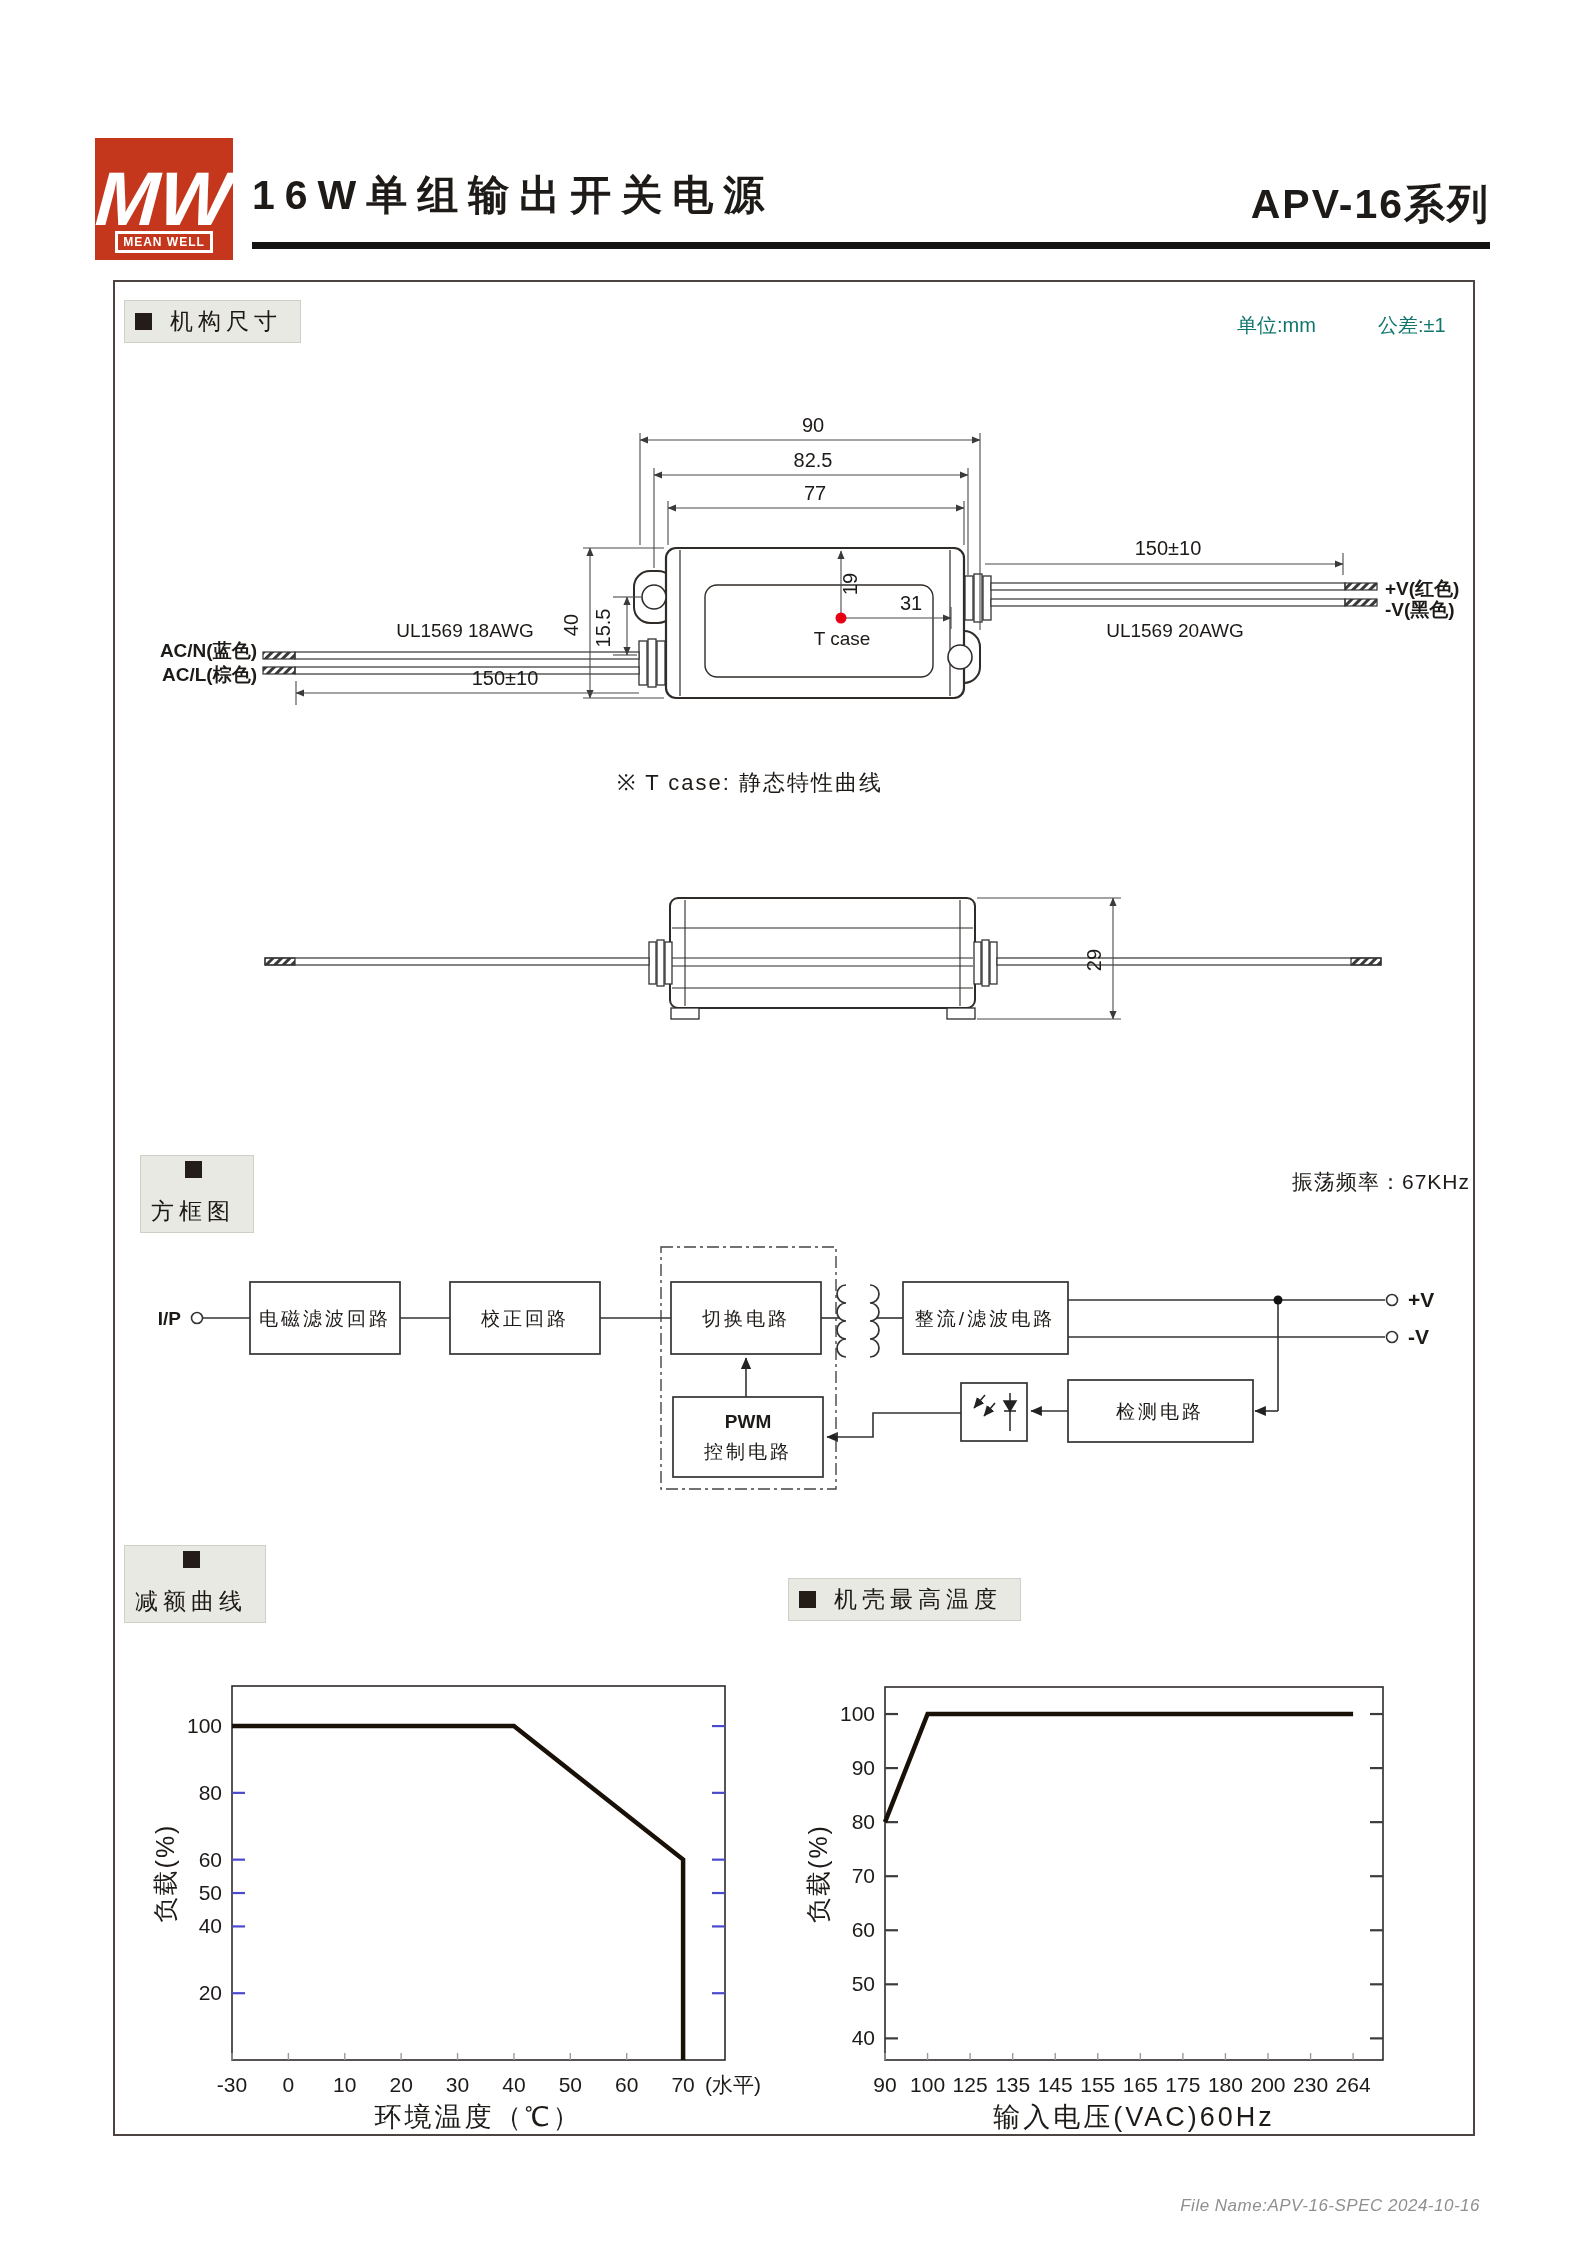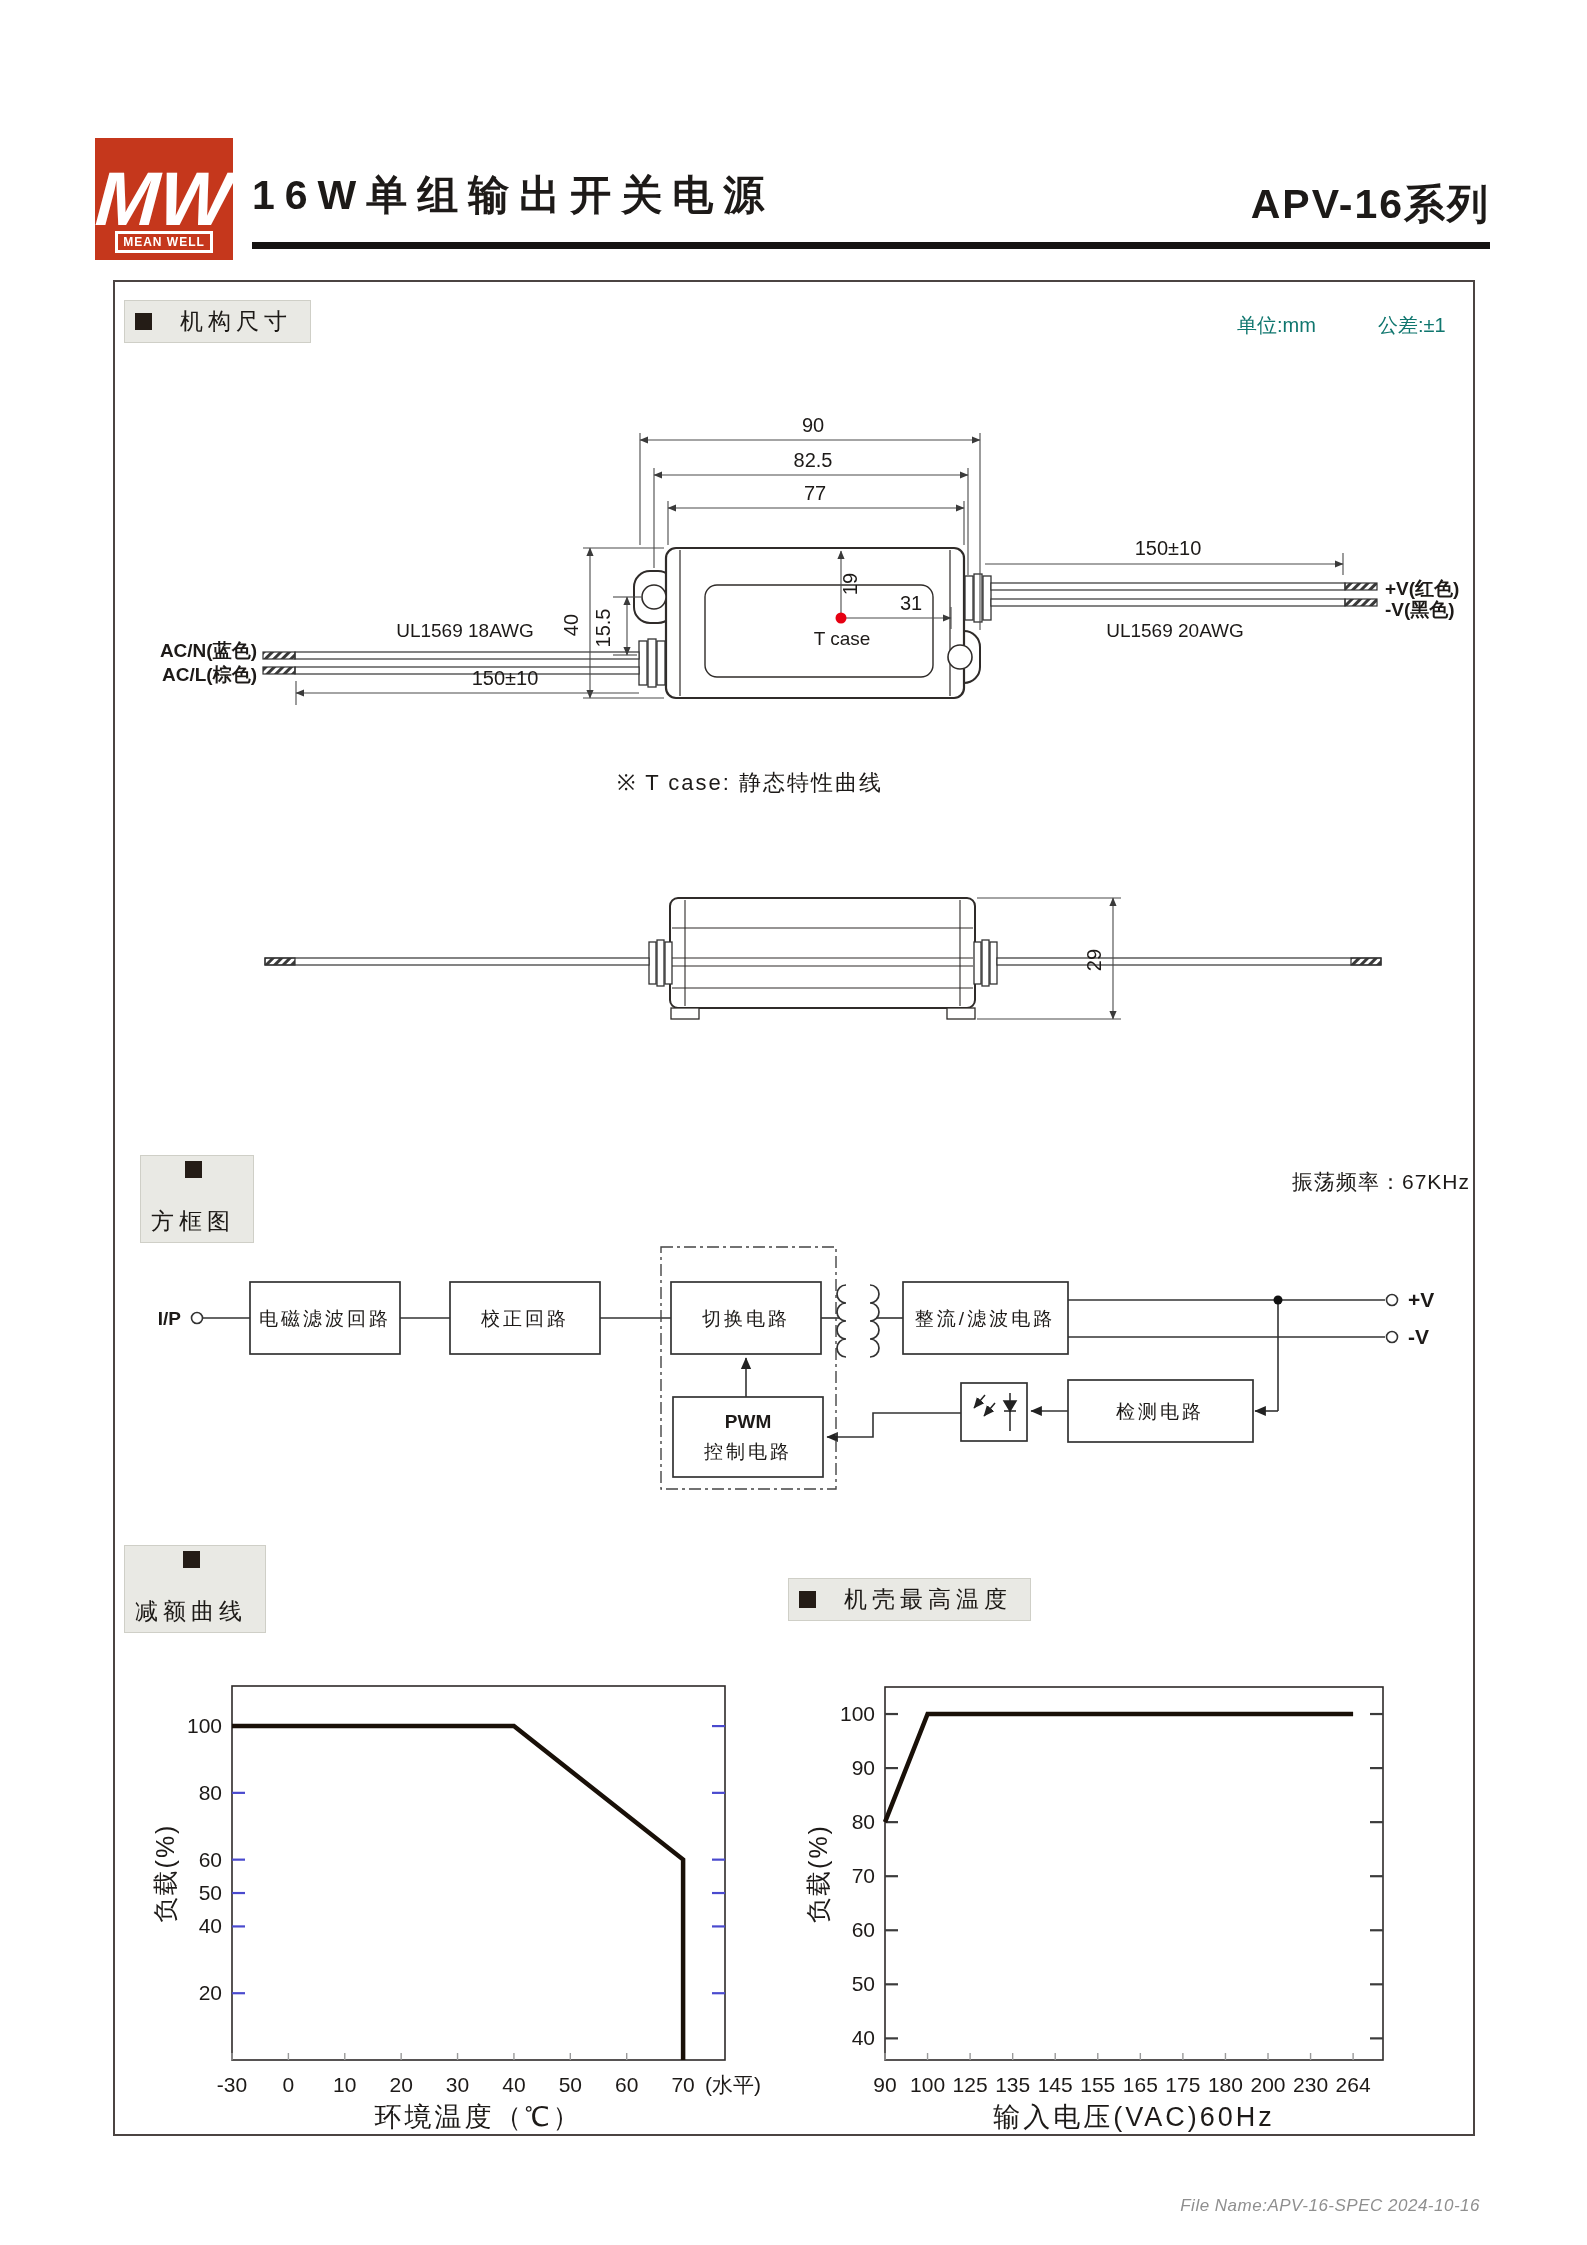--- a/index.html
+++ b/index.html
@@ -16,21 +16,21 @@
   .logo .strip{border:3px solid #fff;margin:0 5px 7px;padding:1px 5px;font-size:12px;
                font-weight:bold;color:#fff;letter-spacing:1px;white-space:nowrap;}
   .title{position:absolute;left:252px;top:168px;font-size:41px;font-weight:700;letter-spacing:10px;}
   .series{position:absolute;left:1050px;top:168px;width:440px;text-align:right;
           font-size:41px;font-weight:700;letter-spacing:2px;margin-top:9px;}
   .rule{position:absolute;left:252px;top:242px;width:1238px;height:7px;background:#151312;}
 
   
   .frame{position:absolute;left:113px;top:280px;width:1358px;height:1852px;border:2px solid #4b4442;}
 
-  .sec-label{position:absolute;display:flex;align-items:center;gap:28px;background:#e9e9e4;
+  .sec-label{position:absolute;display:flex;align-items:center;gap:18px;background:#e9e9e4;
              border:1px solid #cfcfc7;padding:5px 18px 5px 10px;font-size:23px;letter-spacing:5px;
              color:#1c1916;white-space:nowrap;}
   .sec-label .sq{width:17px;height:17px;background:#241c16;flex:0 0 auto;}
 
   .small-note{position:absolute;font-size:20px;color:#0f766e;}
   .center-note{position:absolute;left:420px;top:766px;width:660px;text-align:center;
                font-size:22px;letter-spacing:2px;}
   .freq{position:absolute;left:1090px;top:1168px;width:380px;text-align:right;font-size:21px;letter-spacing:1px;}
   .footer{position:absolute;left:920px;top:2196px;width:560px;text-align:right;
           font-style:italic;font-size:17px;color:#8f8f8f;letter-spacing:.5px;}

